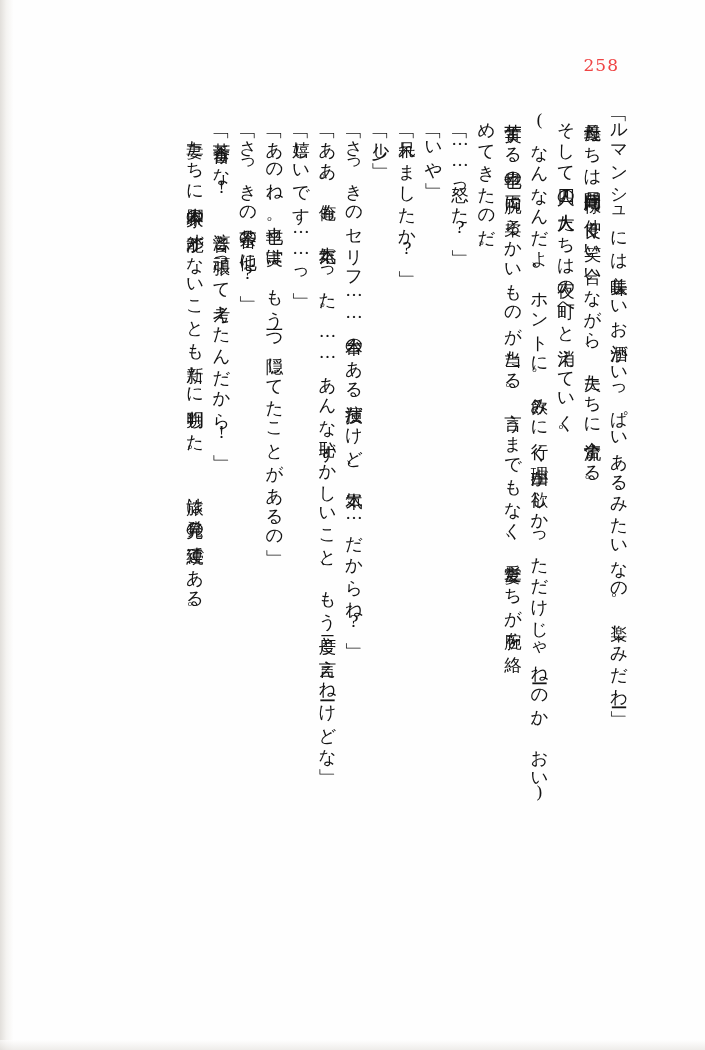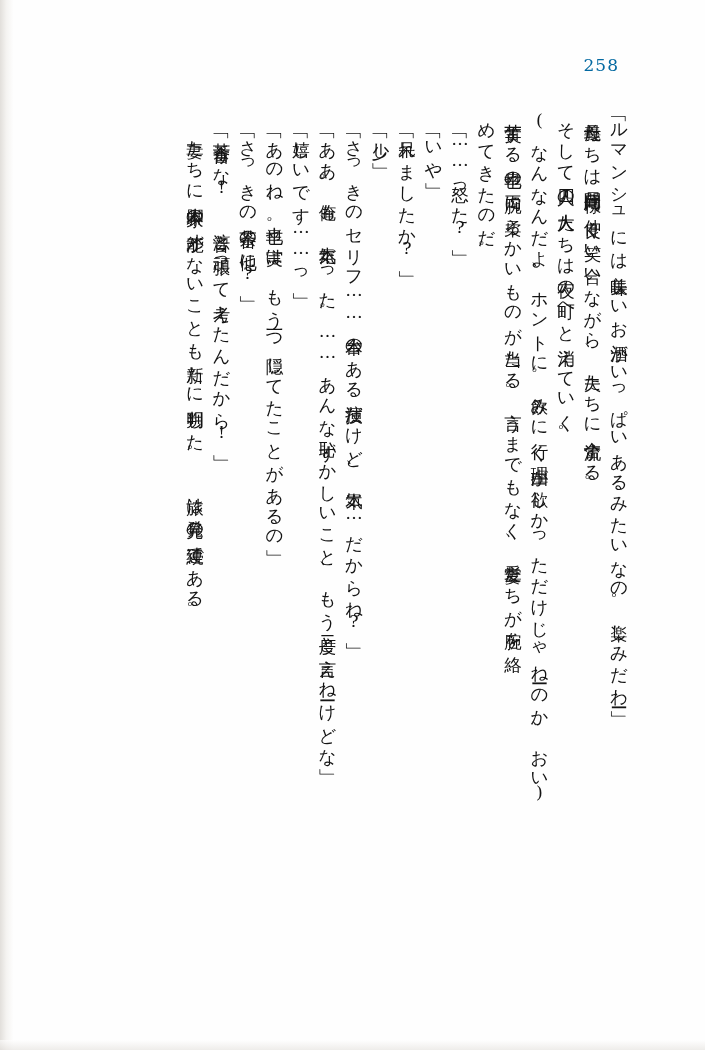--- a/index.html
+++ b/index.html
@@ -35,21 +35,21 @@
     width: 705px; height: 10px;
     background: linear-gradient(to top, #e4e1dd 0%, #ffffff 100%);
     opacity: .6;
   }
   .page-number {
     position: absolute;
     top: 55px;
     right: 86px;
     font-size: 17px;
     letter-spacing: 1px;
-    color: #0369a1;
+    color: #ef4444;
     font-family: "DejaVu Serif", "Liberation Serif", serif;
   }
   .body-text {
     position: absolute;
     top: 110px;
     right: 78px;
     height: 890px;
     width: 560px;
     display: flex;
     flex-direction: row-reverse;

